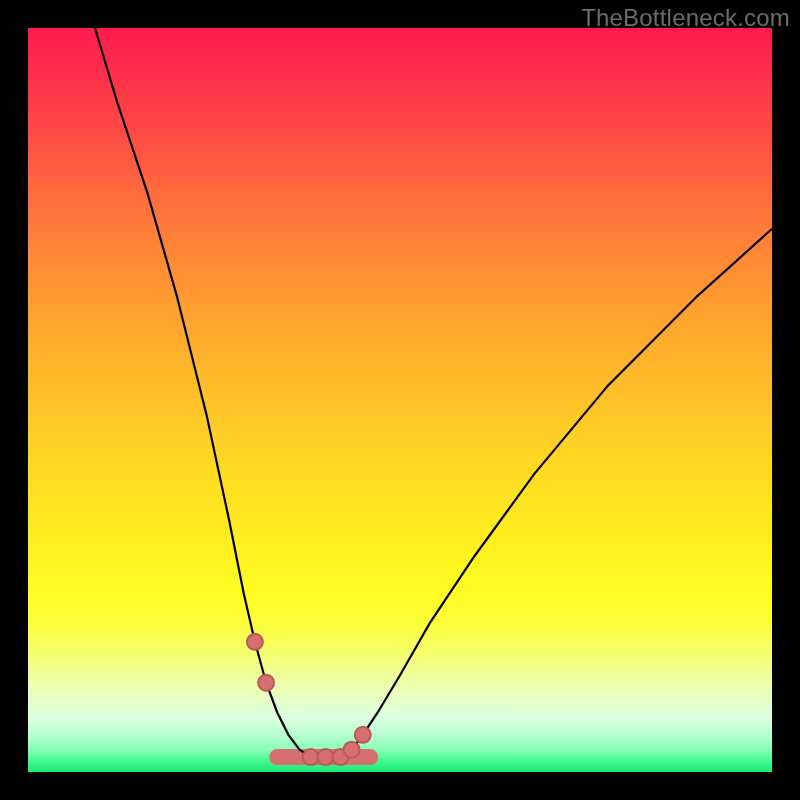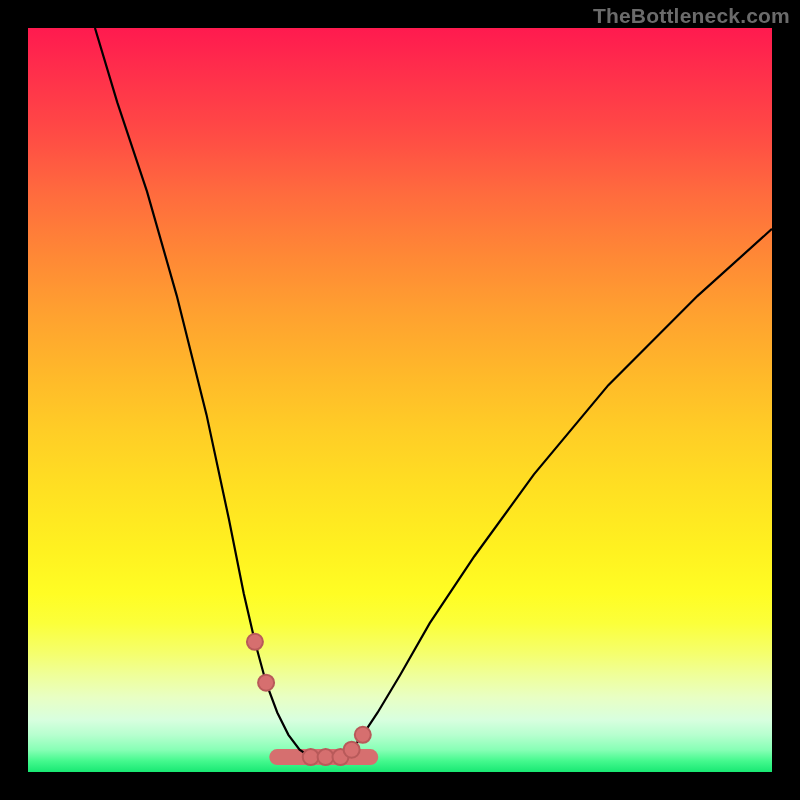--- a/index.html
+++ b/index.html
@@ -74,23 +74,23 @@
     fill: none;
     stroke: #d66f6f;
     stroke-width: 16;
     stroke-linecap: round;
     stroke-linejoin: round;
   }
   .watermark {
     position: absolute;
     top: 4px;
     right: 10px;
-    font-size: 21px;
+    font-size: 24px;
     color: #6b6b6b;
-    font-weight: 700;
+    font-weight: 400;
     letter-spacing: 0.2px;
   }
 </style>
 </head>
 <body>
 
 <div class="frame">
   <div class="watermark">TheBottleneck.com</div>
 
   <div class="plot-area">

